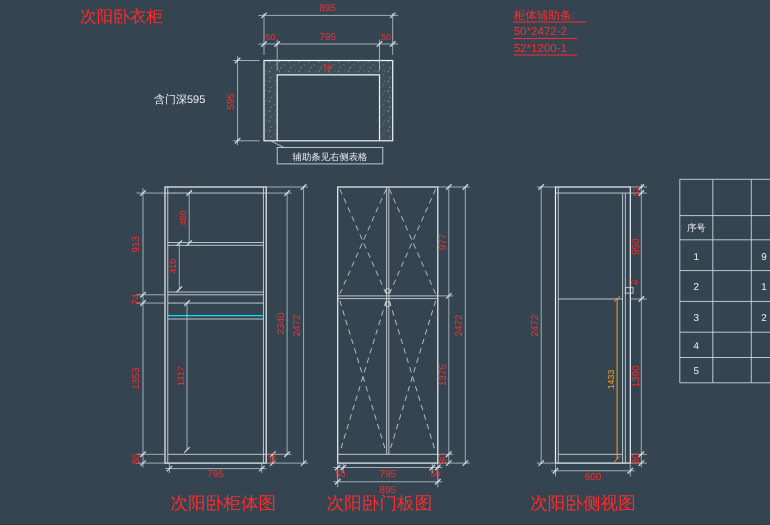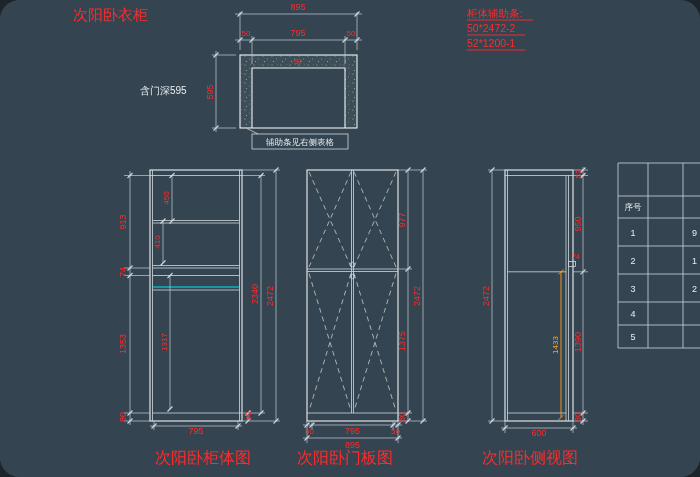--- a/index.html
+++ b/index.html
@@ -1,17 +1,17 @@
 <!DOCTYPE html>
 <html><head>
 <meta charset="utf-8">
 <style>
   html,body{margin:0;padding:0;background:#1d252b;}
   .canvas{position:relative;width:700px;height:477px;background:#344450;overflow:hidden;
-          font-family:"Liberation Sans",sans-serif;border-radius:20px;}
+          font-family:"Liberation Sans",sans-serif;}
   svg{position:absolute;left:0;top:0;}
   svg text{font-family:"Liberation Sans",sans-serif;}
   .red{fill:#ff2b2b;}
   .wht{fill:#e9eef1;}
   .org{fill:#ffa21a;}
   .geo{stroke:#eef3f5;stroke-width:1.1;fill:none;}
   .geo2{stroke:#cfd9de;stroke-width:0.8;fill:none;}
   .dim{stroke:#b9c6cc;stroke-width:0.75;fill:none;}
   .tick{stroke:#d2dde2;stroke-width:1.1;fill:none;}
   .dash{stroke:#c4cfd5;stroke-width:0.8;fill:none;stroke-dasharray:5 4;}

